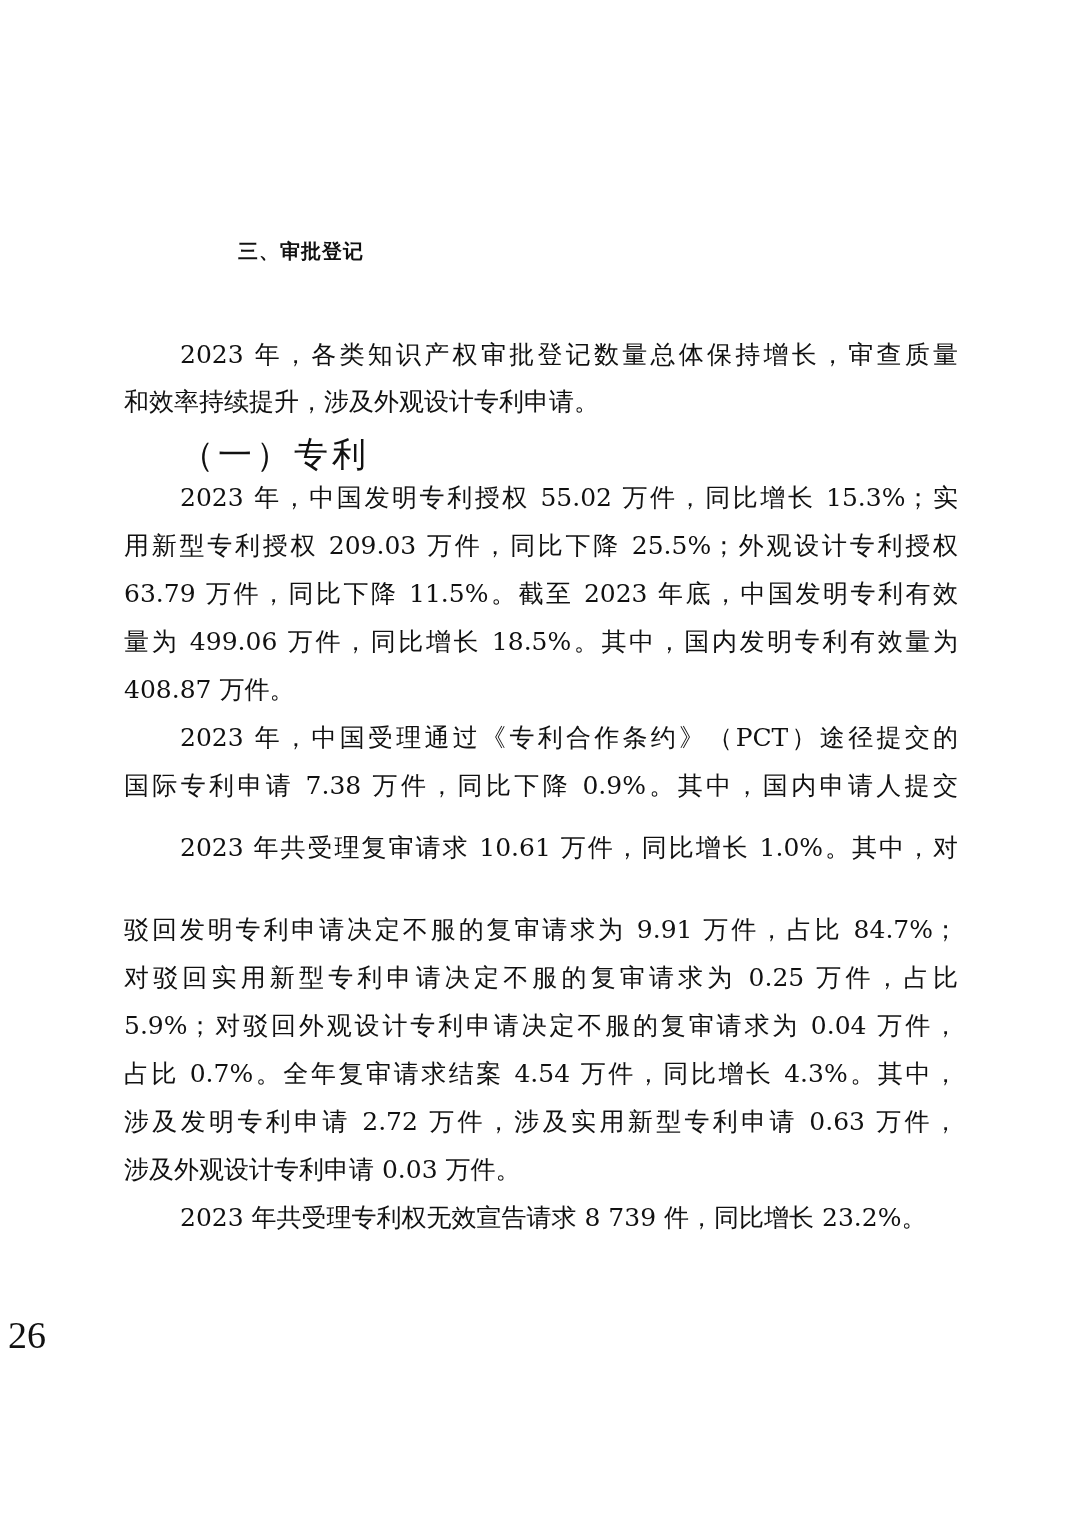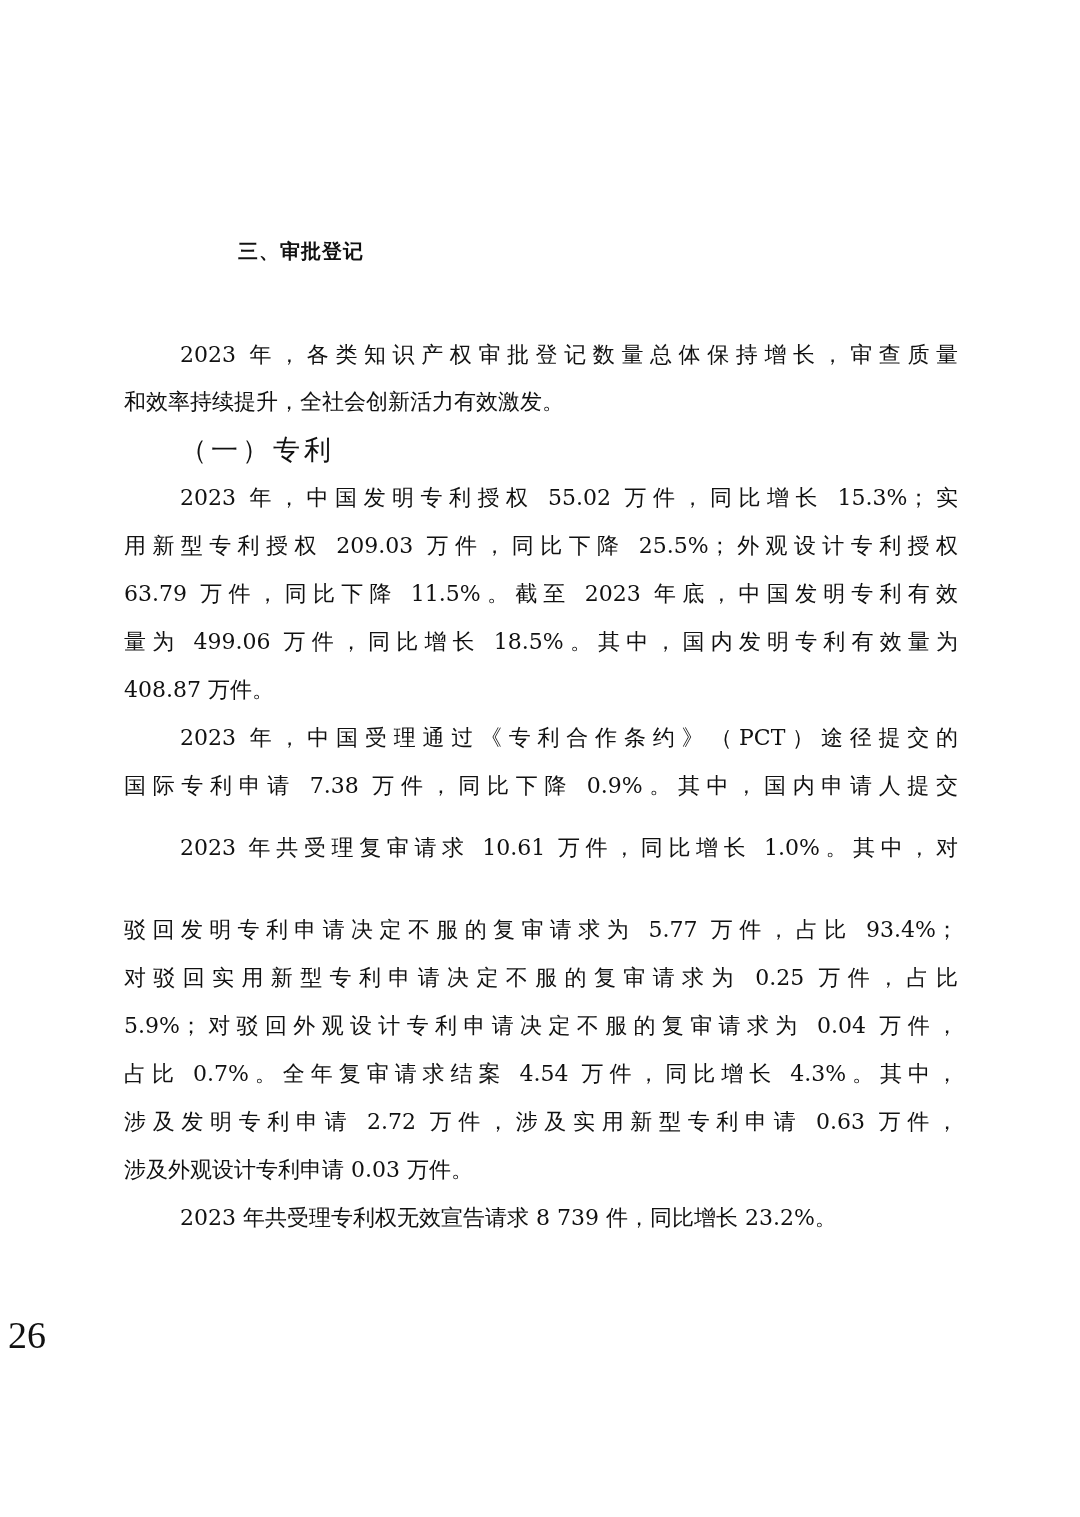--- a/index.html
+++ b/index.html
@@ -1,51 +1,51 @@
 <!DOCTYPE html>
 <html><head>
 <meta charset="utf-8">
 <style>
   html, body { margin: 0; padding: 0; background: #ffffff; }
   body { width: 1080px; height: 1517px; position: relative; overflow: hidden;
          font-family: "DejaVu Serif", "Liberation Serif", serif; color: #111111; }
   .page { position: absolute; left: 0; top: 0; width: 1080px; height: 1517px; }
   .heading { position: absolute; left: 190px; top: 238px; font-size: 20px; font-weight: bold;
              font-family: Liberation Mono, monospace; letter-spacing: 1px; margin-left: 48px; }
-  .line { position: absolute; left: 124px; width: 834px; font-size: 22px; line-height: 34px;
+  .line { position: absolute; left: 124px; width: 834px; font-size: 25px; line-height: 34px;
           white-space: nowrap; text-align: justify; text-align-last: justify; }
   .line.indent { left: 180px; width: 778px; }
   .line.last { text-align-last: left; }
-  .subhead { position: absolute; left: 180px; top: 432px; font-size: 27px; letter-spacing: 4px; }
+  .subhead { position: absolute; left: 180px; top: 432px; font-size: 34px; letter-spacing: 4px; }
   .pagenum { position: absolute; left: 8px; width: 1080px; top: 1313px; text-align: left;
              font-size: 38px; font-family: "Liberation Serif", serif; }
 </style>
 </head>
 <body>
 
 <div class="page">
 
   <div class="heading">三、审批登记</div>
 
   <div class="line indent" style="top:338px">2023 年，各类知识产权审批登记数量总体保持增长，审查质量</div>
-  <div class="line last" style="top:385px">和效率持续提升，全社会创新活力有效激发。</div>
+  <div class="line last" style="top:385px">和效率持续提升，涉及外观设计专利申请。</div>
 
   <div class="subhead">（一）专利</div>
 
   <div class="line indent" style="top:481px">2023 年，中国发明专利授权 55.02 万件，同比增长 15.3%；实</div>
   <div class="line" style="top:529px">用新型专利授权 209.03 万件，同比下降 25.5%；外观设计专利授权</div>
   <div class="line" style="top:577px">63.79 万件，同比下降 11.5%。截至 2023 年底，中国发明专利有效</div>
   <div class="line" style="top:625px">量为 499.06 万件，同比增长 18.5%。其中，国内发明专利有效量为</div>
   <div class="line last" style="top:673px">408.87 万件。</div>
 
   <div class="line indent" style="top:721px">2023 年，中国受理通过《专利合作条约》（PCT）途径提交的</div>
   <div class="line" style="top:769px">国际专利申请 7.38 万件，同比下降 0.9%。其中，国内申请人提交</div>
 
   <div class="line indent" style="top:831px">2023 年共受理复审请求 10.61 万件，同比增长 1.0%。其中，对</div>
-  <div class="line" style="top:913px">驳回发明专利申请决定不服的复审请求为 5.77 万件，占比 93.4%；</div>
+  <div class="line" style="top:913px">驳回发明专利申请决定不服的复审请求为 9.91 万件，占比 84.7%；</div>
   <div class="line" style="top:961px">对驳回实用新型专利申请决定不服的复审请求为 0.25 万件，占比</div>
   <div class="line" style="top:1009px">5.9%；对驳回外观设计专利申请决定不服的复审请求为 0.04 万件，</div>
   <div class="line" style="top:1057px">占比 0.7%。全年复审请求结案 4.54 万件，同比增长 4.3%。其中，</div>
   <div class="line" style="top:1105px">涉及发明专利申请 2.72 万件，涉及实用新型专利申请 0.63 万件，</div>
   <div class="line last" style="top:1153px">涉及外观设计专利申请 0.03 万件。</div>
 
   <div class="line indent last" style="top:1201px">2023 年共受理专利权无效宣告请求 8 739 件，同比增长 23.2%。</div>
 
   <div class="pagenum">26</div>
 </div>

